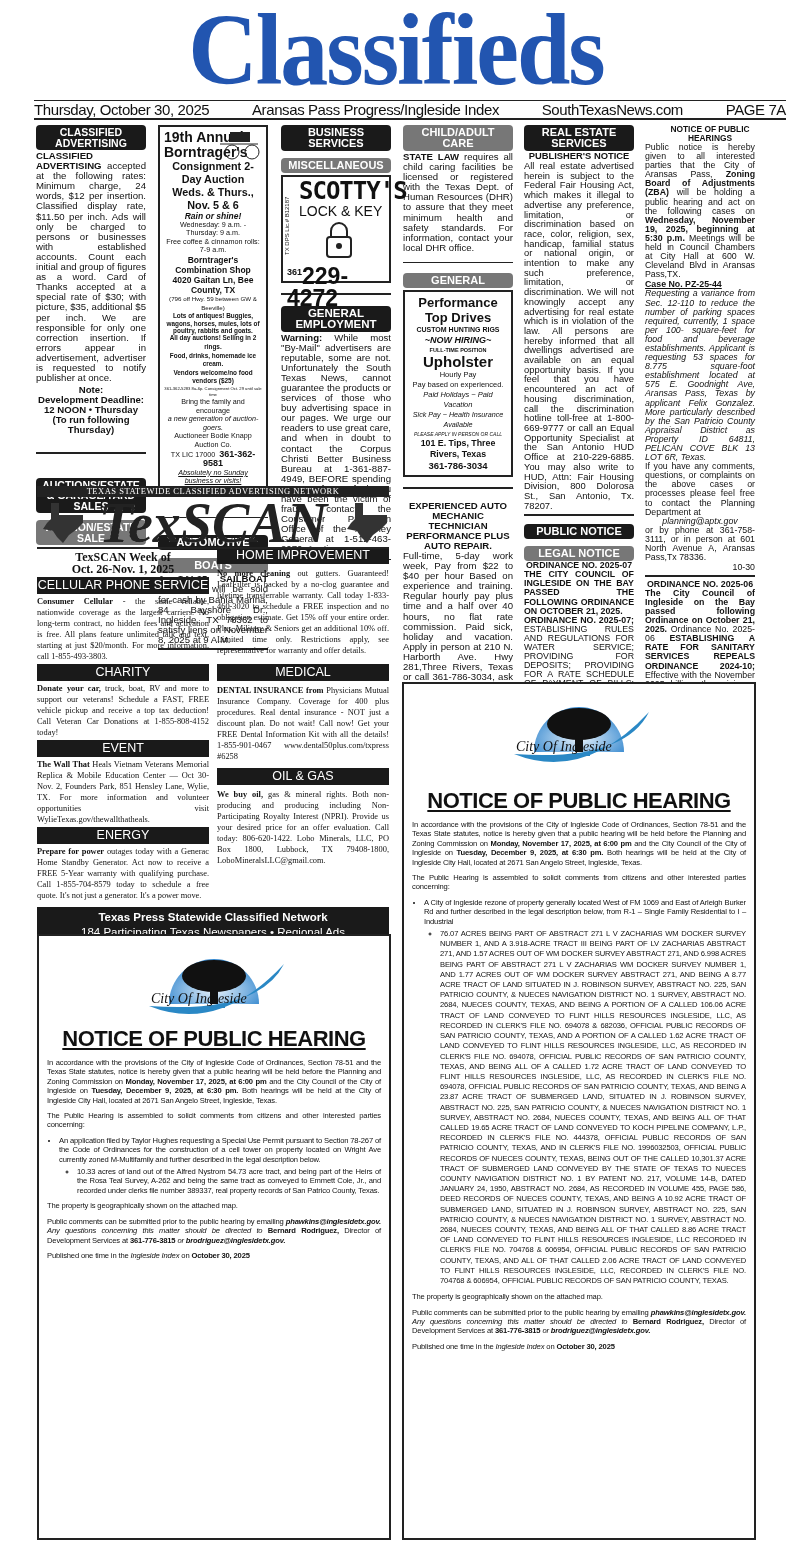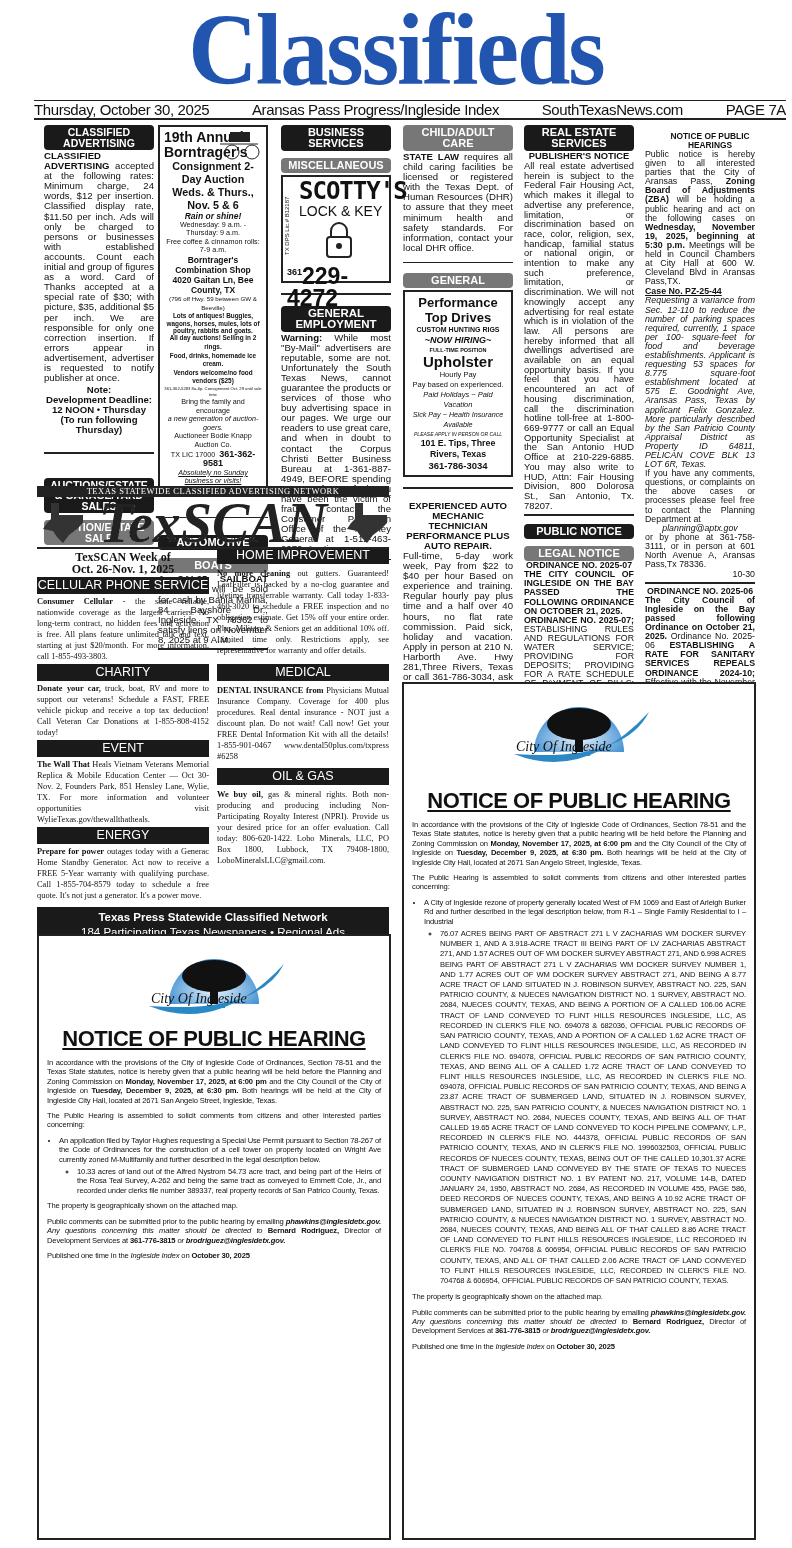--- a/index.html
+++ b/index.html
@@ -39,21 +39,21 @@
 <div class="abs masthead">
   <h1>Classifieds</h1>
 </div>
 <div class="abs dateline">
   <span>Thursday, October 30, 2025</span>
   <span>Aransas Pass Progress/Ingleside Index</span>
   <span>SouthTexasNews.com</span>
   <span>PAGE  7A</span>
 </div>
 
-<div class="abs" style="left:44px;top:125px;width:110px">
+<div class="abs" style="left:36px;top:125px;width:110px">
   <div class="hdr" style="font-size:10.5px;line-height:10.5px">CLASSIFIED ADVERTISING</div>
   <div class="txt" style="margin-top:1px"><b>CLASSIFIED ADVERTISING</b> <span>accepted at the following rates: Minimum charge, 24 words, $12 per insertion. Classified display rate, $11.50 per inch. Ads will only be charged to persons or businesses with established accounts. Count each initial and group of figures as a word. Card of Thanks accepted at a special rate of $30; with picture, $35, additional $5 per inch. We are responsible for only one correction insertion. If errors appear in advertisement, advertiser is requested to notify publisher at once.</span></div>
   <div class="ctr" style="font-size:9.6px;line-height:10px;font-weight:bold;margin-top:2px">
     <div>Note:</div>
     <div>Development Deadline:</div>
     <div>12 NOON • Thursday</div>
     <div>(To run following Thursday)</div>
   </div>
   <div class="rule" style="margin-top:17px"></div>
   <div class="hdr" style="margin-top:24px;font-size:10.5px;line-height:10.5px">AUCTIONS/ESTATE &amp; GARAGE/YARD SALES</div>
@@ -152,21 +152,21 @@
   <div class="rule" style="margin-top:4px"></div>
   <div class="hdr" style="margin-top:8px">PUBLIC NOTICE</div>
   <div class="hdr grey" style="margin-top:7px">LEGAL NOTICE</div>
   <div class="ctr" style="font-weight:bold;font-size:8.8px;line-height:9.4px">ORDINANCE NO. 2025-07</div>
   <div class="txt" style="font-weight:bold;font-size:8.8px;line-height:9.1px">THE CITY COUNCIL OF INGLESIDE ON THE BAY PASSED THE FOLLOWING ORDINANCE ON OCTOBER 21, 2025.</div>
   <div class="txt" style="font-size:8.8px;line-height:9.1px"><b>ORDINANCE NO. 2025-07;</b> <span>ESTABLISHING RULES AND REGULATIONS FOR WATER SERVICE; PROVIDING FOR DEPOSITS; PROVIDING FOR A RATE SCHEDULE OF PAYMENT OF BILLS; PROVIDING FOR DISCONTINUATION OF SERVICE; PROVIDING FOR PROTECTION OF THER WATER SYSTEMS; PROVIDING A PENALTY; PROVIDING FOR SERVERANCE. REPEALS ORDINANCE 2006-02; Effective upon publication.</span></div>
   <div style="text-align:right;font-size:8.8px">10-30</div>
   <div class="rule" style="margin-top:3px"></div>
 </div>
 
-<div class="abs" style="left:645px;top:132px;width:110px">
+<div class="abs" style="left:645px;top:125px;width:110px">
   <div class="ctr" style="font-weight:bold;font-size:8.4px;line-height:9px;width:90px;margin-left:20px">NOTICE OF PUBLIC HEARINGS</div>
   <div class="txt" style="font-size:8.8px;line-height:9.1px"><span>Public notice is hereby given to all interested parties that the City of Aransas Pass,</span> <b>Zoning Board of Adjustments (ZBA)</b> <span>will be holding a public hearing and act on the following cases on</span> <b>Wednesday, November 19, 2025, beginning at 5:30 p.m.</b> <span>Meetings will be held in Council Chambers at City Hall at 600 W. Cleveland Blvd in Aransas Pass,TX.</span></div>
   <div style="font-weight:bold;text-decoration:underline;font-size:8.8px;line-height:10px">Case No. PZ-25-44</div>
   <div class="txt" style="font-style:italic;font-size:8.8px;line-height:9.1px">Requesting a variance from Sec. 12-110 to reduce the number of parking spaces required, currently, 1 space per 100- square-feet for food and beverage establishments. Applicant is requesting 53 spaces for 8.775 square-foot establishment located at 575 E. Goodnight Ave, Aransas Pass, Texas by applicant Felix Gonzalez. More particularly described by the San Patricio County Appraisal District as Property ID 64811, PELICAN COVE BLK 13 LOT 6R, Texas.</div>
   <div class="txt" style="font-size:8.8px;line-height:9.1px">If you have any comments, questions, or complaints on the above cases or processes please feel free to contact the Planning Department at</div>
   <div class="ctr" style="font-style:italic;font-size:8.8px;line-height:9.1px">planning@aptx.gov</div>
   <div class="txt" style="font-size:8.8px;line-height:9.1px">or by phone at 361-758-3111, or in person at 601 North Avenue A, Aransas Pass,Tx 78336.</div>
   <div style="text-align:right;font-size:8.8px">10-30</div>
   <div class="rule" style="margin-top:3px"></div>
   <div class="ctr" style="font-weight:bold;font-size:8.8px;line-height:9.1px;margin-top:3px">ORDINANCE NO. 2025-06</div>

